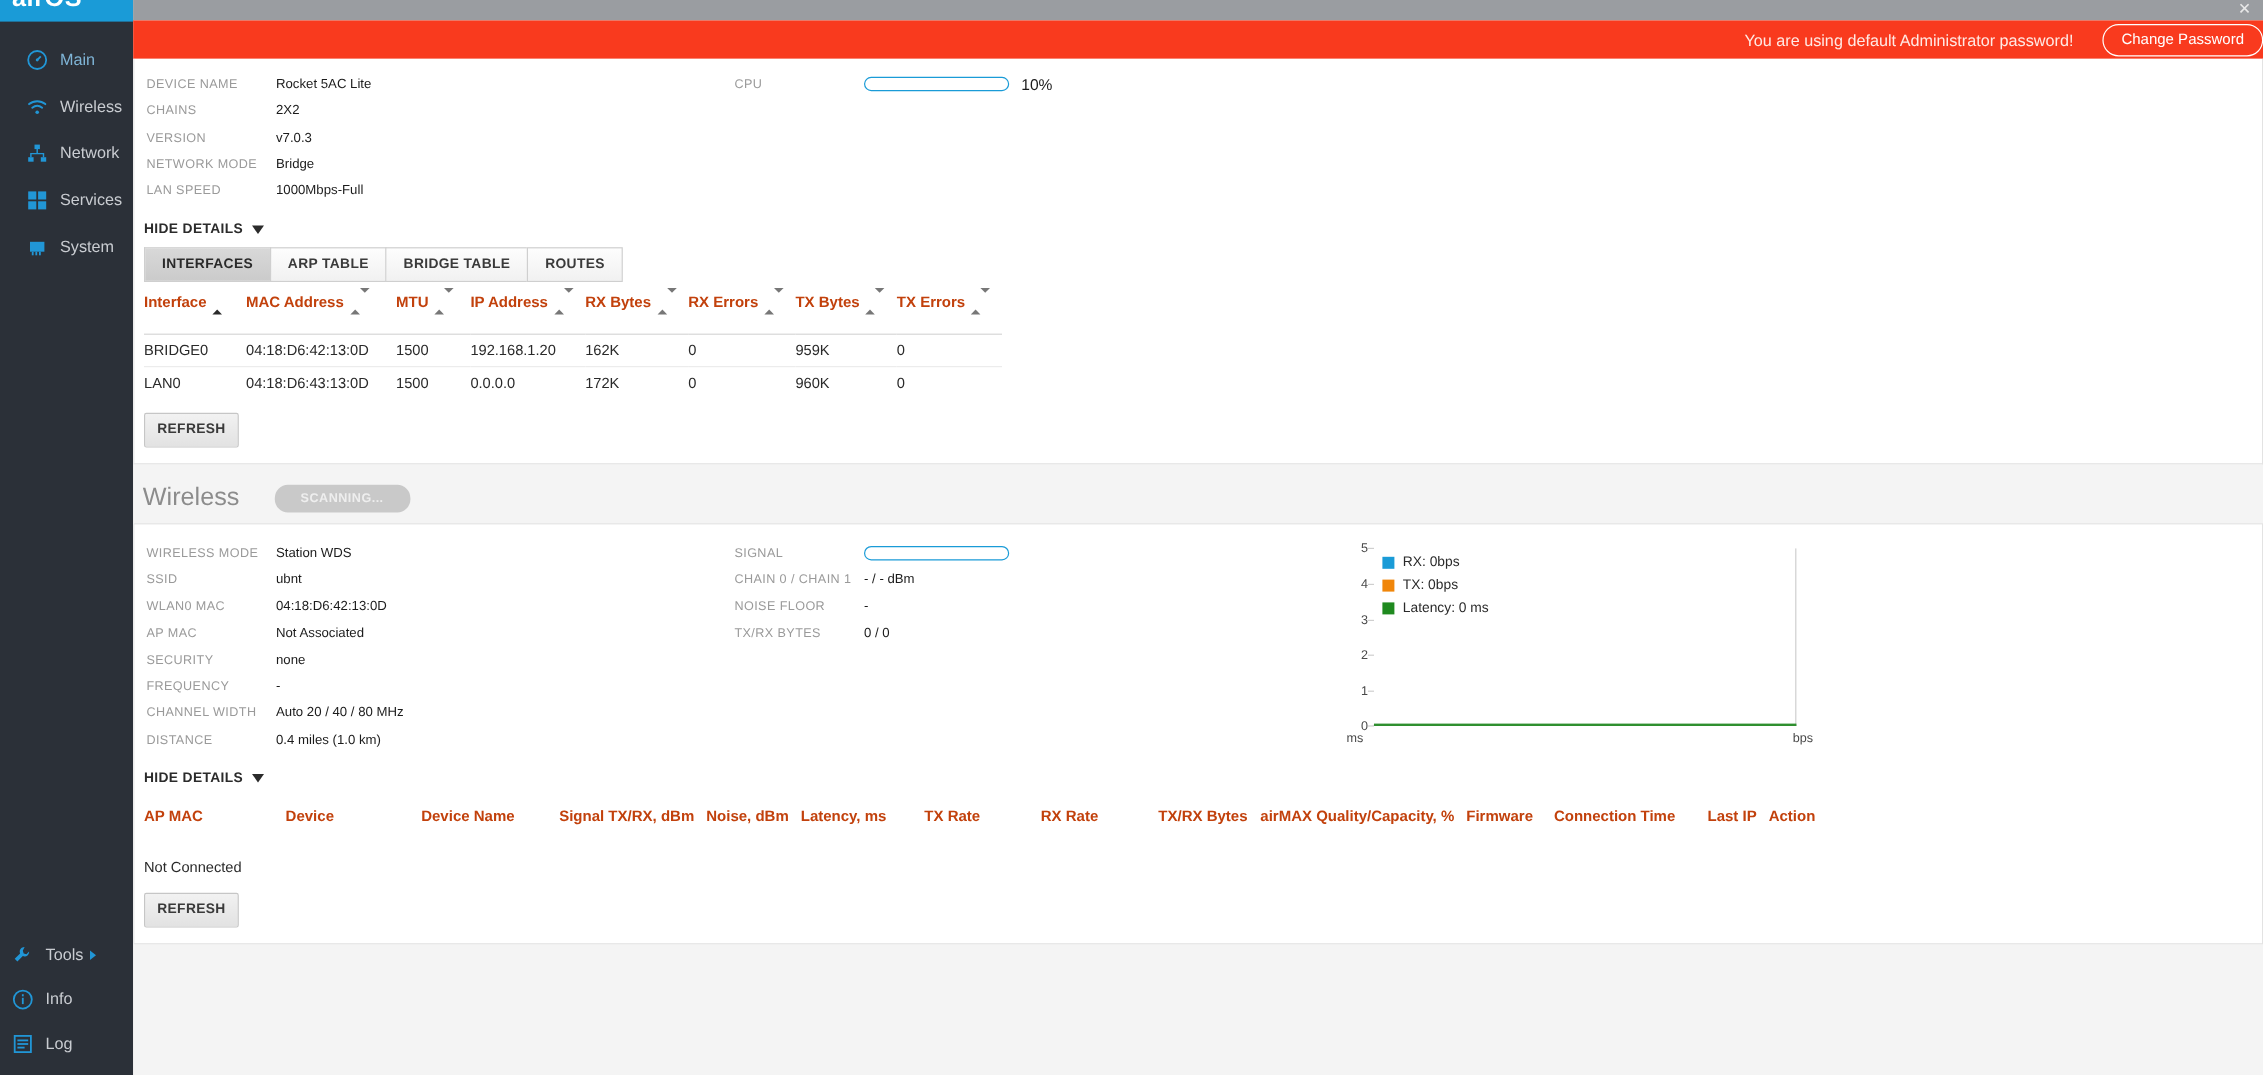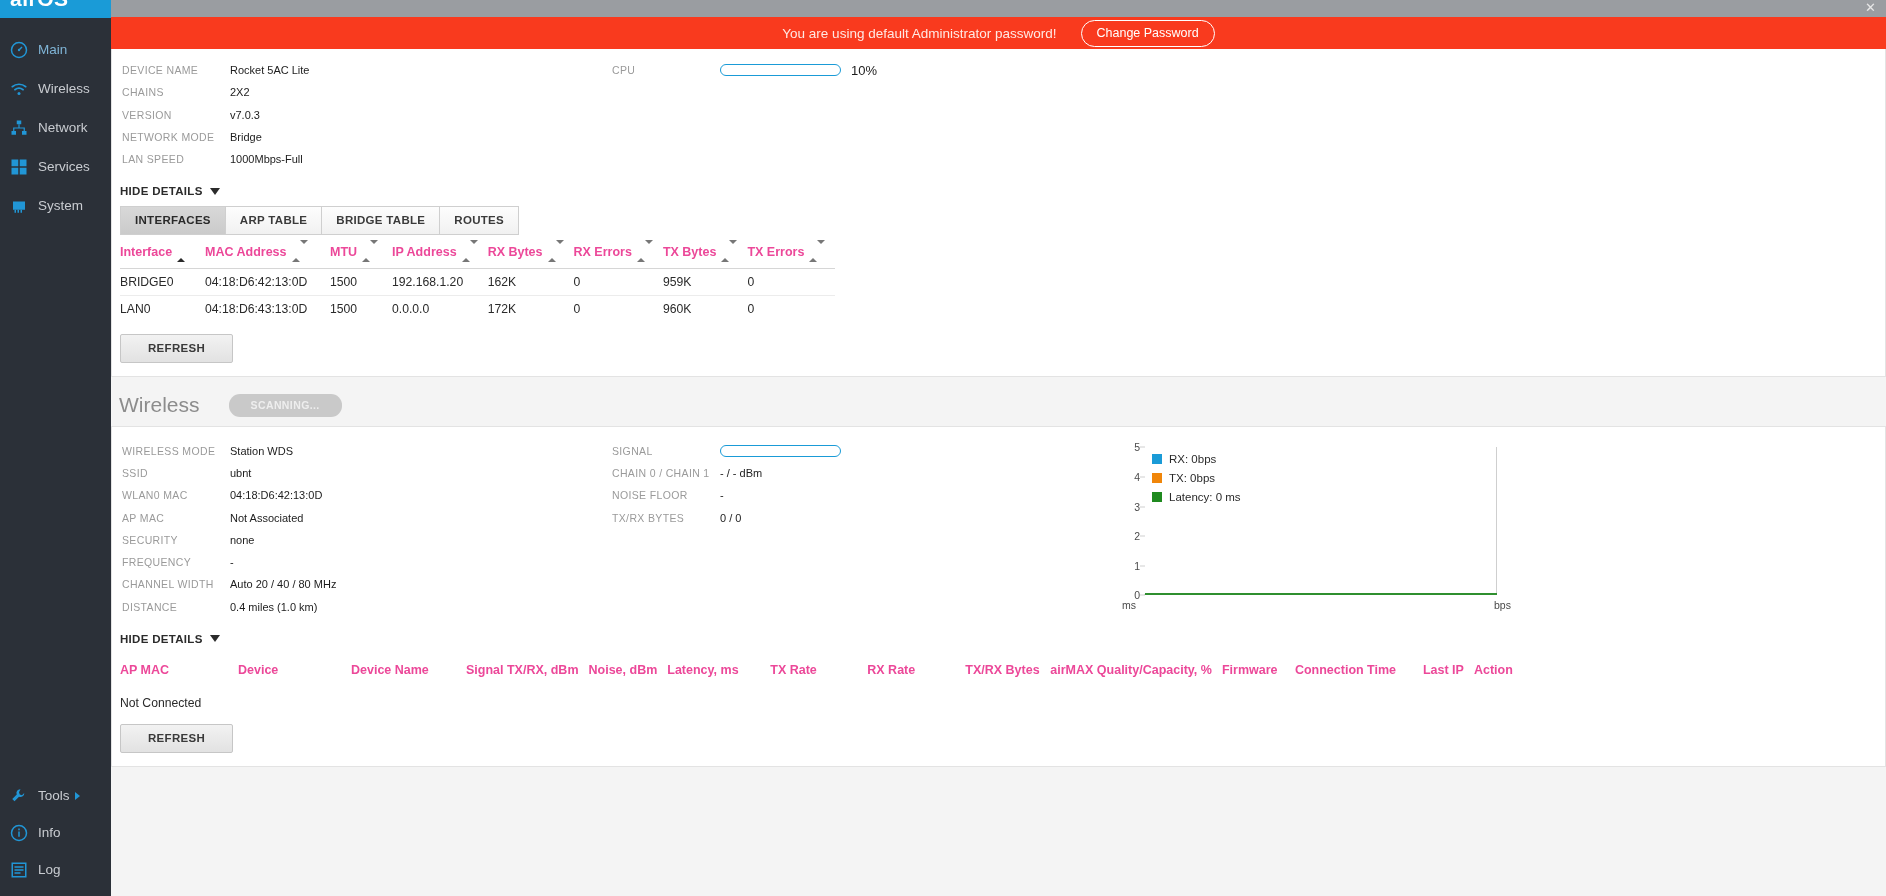--- a/index.html
+++ b/index.html
@@ -18,21 +18,21 @@
   }
   .logo-bar {
     position: absolute; left: 0; top: -6px; width: 111px; height: 24px;
     background: #1a9bd7; overflow: hidden;
   }
   .logo-text {
     position: absolute; left: 10px; top: -7px;
     color: #ffffff; font-size: 21px; font-weight: bold; letter-spacing: .5px;
     white-space: nowrap;
   }
-  .nav { position: absolute; left: 0; top: 30px; width: 113px; }
+  .nav { position: absolute; left: 12px; top: 30px; width: 113px; }
   .nav-item {
     display: flex; align-items: center; height: 39px; padding-left: 8px;
     cursor: pointer;
   }
   .nav-item .ic {
     width: 22px; height: 22px; margin-right: 8px;
     display: flex; align-items: center; justify-content: center;
     color: #2196d6; flex: 0 0 22px;
   }
   .nav-item .lbl { color: #c9ccd1; font-size: 13.5px; }
@@ -54,21 +54,21 @@
   }
   .win-close {
     position: absolute; right: 10px; top: 1px;
     color: #e8e8e8; font-size: 13px; line-height: 13px;
   }
 
   
   .alert {
     position: absolute; left: 111px; top: 17px; width: 1775px; height: 32px;
     background: #f93a1e;
-    display: flex; align-items: center; justify-content: center;
+    display: flex; align-items: center; justify-content: flex-end;
   }
   .alert-text { color: #ffe9e4; font-size: 13.5px; }
   .alert-btn {
     margin-left: 24px; padding: 5px 15px 6px;
     border: 1px solid #ffffff; border-radius: 14px;
     background: transparent; color: #ffffff; font-size: 12.5px;
     font-family: "Liberation Sans", sans-serif; cursor: pointer;
     white-space: nowrap;
   }
 
@@ -116,40 +116,40 @@
     padding: 7px 14px 8px; font-size: 11.5px; font-weight: bold;
     color: #3a3a3a; letter-spacing: .3px; cursor: pointer;
     border: 1px solid #cfcfcf; border-right: none;
     background: linear-gradient(#fdfdfd, #f1f1f1);
   }
   .tab:last-child { border-right: 1px solid #cfcfcf; }
   .tab.active { background: linear-gradient(#d8d8d8, #cbcbcb); color: #2a2a2a; }
 
   table.dt { border-collapse: collapse; margin-left: 8px; }
   table.dt th {
-    font-size: 12.5px; color: #ec4899; font-weight: bold;
-    text-align: left; padding: 9px 10px 9px 0; white-space: nowrap;
+    font-size: 12.5px; color: #c2410c; font-weight: bold;
+    text-align: left; padding: 9px 10px 19px 0; white-space: nowrap;
     border-bottom: 1px solid #d6d6d6; cursor: pointer;
   }
   table.dt td {
     font-size: 12.2px; color: #2a2a2a; padding: 6px 10px 6px 0;
     border-bottom: 1px solid #ececec; white-space: nowrap;
   }
   table.dt tr:last-child td { border-bottom: none; }
   .sort-ic { display: inline-block; margin-left: 5px; vertical-align: 1px; }
   .sort-ic .up, .sort-ic .dn {
     width: 0; height: 0; margin: 0 auto;
     border-left: 4px solid transparent; border-right: 4px solid transparent;
   }
   .sort-ic .up { border-bottom: 4.5px solid #777; margin-bottom: 2px; }
   .sort-ic .dn { border-top: 4.5px solid #777; }
   .sort-ic.asc .up { border-bottom-color: #2a2a2a; }
 
   .btn-refresh {
-    margin: 12px 0 13px 8px; padding: 7px 27px 8px;
+    margin: 12px 0 13px 8px; padding: 7px 10px 8px;
     font-size: 11.5px; font-weight: bold; color: #3a3a3a; letter-spacing: .3px;
     border: 1px solid #c6c6c6; border-radius: 2px;
     background: linear-gradient(#f2f2f2, #e2e2e2);
     font-family: "Liberation Sans", sans-serif; cursor: pointer;
   }
 
   .section-head { display: flex; align-items: center; padding: 16px 0 9px 0; }
   .section-title { font-size: 21px; color: #8c8c8c; font-weight: normal; }
   .pill {
     margin-left: 29px; padding: 5px 22px 6px; border-radius: 11px;

